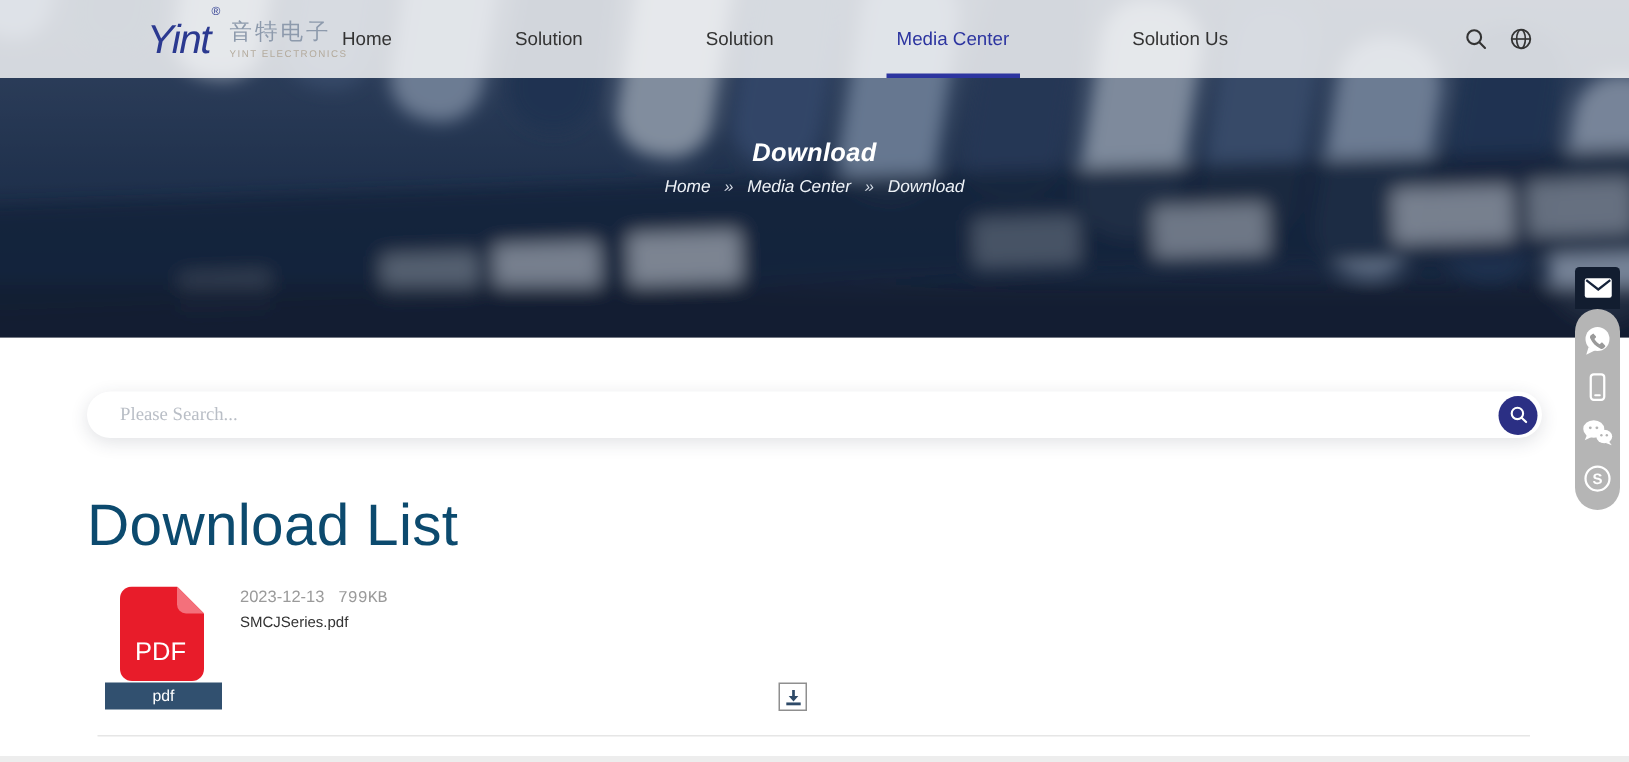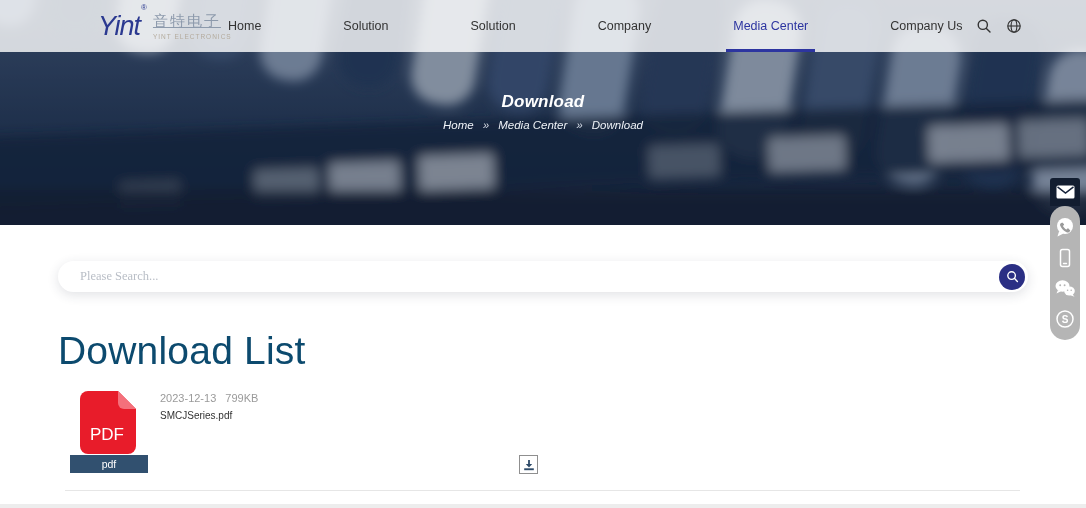--- a/index.html
+++ b/index.html
@@ -24,21 +24,21 @@
   
   .navbar {
     position:absolute; left:0; top:0; width:1086px; height:52px;
     background:rgba(255,255,255,0.80);
     z-index:5; display:flex; align-items:center;
   }
   .logo { display:flex; align-items:center; margin-left:98px; cursor:pointer; }
   .logo-word { font-size:27px; font-weight:400; color:#2b3990; letter-spacing:-1px; font-style:italic; line-height:1; }
   .logo-reg { font-size:8px; color:#2b3990; vertical-align:top; position:relative; top:-9px; left:1px; font-style:normal; }
   .logo-names { margin-left:8px; display:flex; flex-direction:column; }
-  .logo-cn { font-size:15px; color:#8d9aac; letter-spacing:2px;text-decoration:underline; }
+  .logo-cn { font-size:15px; color:#8d9aac; letter-spacing:2px; }
   .logo-en { font-size:6.5px; color:#b4ab9d; letter-spacing:1px; margin-top:2px; }
 
   .nav-menu { position:absolute; left:228px; top:0; height:52px; display:flex; align-items:center; gap:82px; }
   .nav-item { font-size:12.5px; color:#333; cursor:pointer; position:relative; height:52px; display:flex; align-items:center; white-space:nowrap; }
   .nav-item.active { color:#2d35a0; }
   .nav-item.active::after {
     content:""; position:absolute; left:-7px; right:-7px; bottom:0; height:3px; background:#2d35a0;
   }
   .nav-icons { position:absolute; right:64px; top:0; height:52px; display:flex; align-items:center; gap:14px; }
   .nav-icon { cursor:pointer; display:flex; align-items:center; }
@@ -82,21 +82,21 @@
   }
 
   .dl-item { position:absolute; left:0; top:386px; width:1086px; height:90px; cursor:pointer; }
   .pdf-icon { position:absolute; left:80px; top:5px; }
   .pdf-badge {
     position:absolute; left:70px; top:69px; width:78px; height:18px;
     background:#31506f; color:#fff; font-size:10.5px;
     display:flex; align-items:center; justify-content:center;
   }
   .dl-meta { position:absolute; left:160px; top:6px; font-size:11px; color:#9a9a9a; }
-  .dl-meta .meta-size { margin-left:9px; }
+  .dl-meta .meta-size { margin-left:9px;font-family:Liberation Mono, monospace; }
   .dl-name { position:absolute; left:160px; top:24px; font-size:10px; font-weight:400; color:#333; }
   .dl-btn {
     position:absolute; left:519px; top:69px; width:19px; height:19px;
     background:#fff; border:1px solid #8f8f8f; cursor:pointer;
     display:flex; align-items:center; justify-content:center; padding:0;
   }
 
   .divider { position:absolute; left:65px; top:490px; width:955px; height:1px; background:#e6e6e6; }
   .bottom-strip { position:absolute; left:0; bottom:0; width:1086px; height:4px; background:#ededed; }
 </style>
@@ -171,23 +171,22 @@
     <span class="logo-names">
       <span class="logo-cn">音特电子</span>
       <span class="logo-en">YINT ELECTRONICS</span>
     </span>
   </div>
 
   <div class="nav-menu">
     <div class="nav-item">Home</div>
     <div class="nav-item">Solution</div>
     <div class="nav-item">Solution</div>
-    <div class="nav-item">Company</div>
     <div class="nav-item active">Media Center</div>
-    <div class="nav-item">Company Us</div>
+    <div class="nav-item">Solution Us</div>
   </div>
 
   <div class="nav-icons">
     <span class="nav-icon">
       <svg width="16" height="16" viewBox="0 0 16 16">
         <circle cx="6.8" cy="6.8" r="4.6" fill="none" stroke="#333" stroke-width="1.4"></circle>
         <line x1="10.4" y1="10.4" x2="14" y2="14" stroke="#333" stroke-width="1.4" stroke-linecap="round"></line>
       </svg>
     </span>
     <span class="nav-icon">

